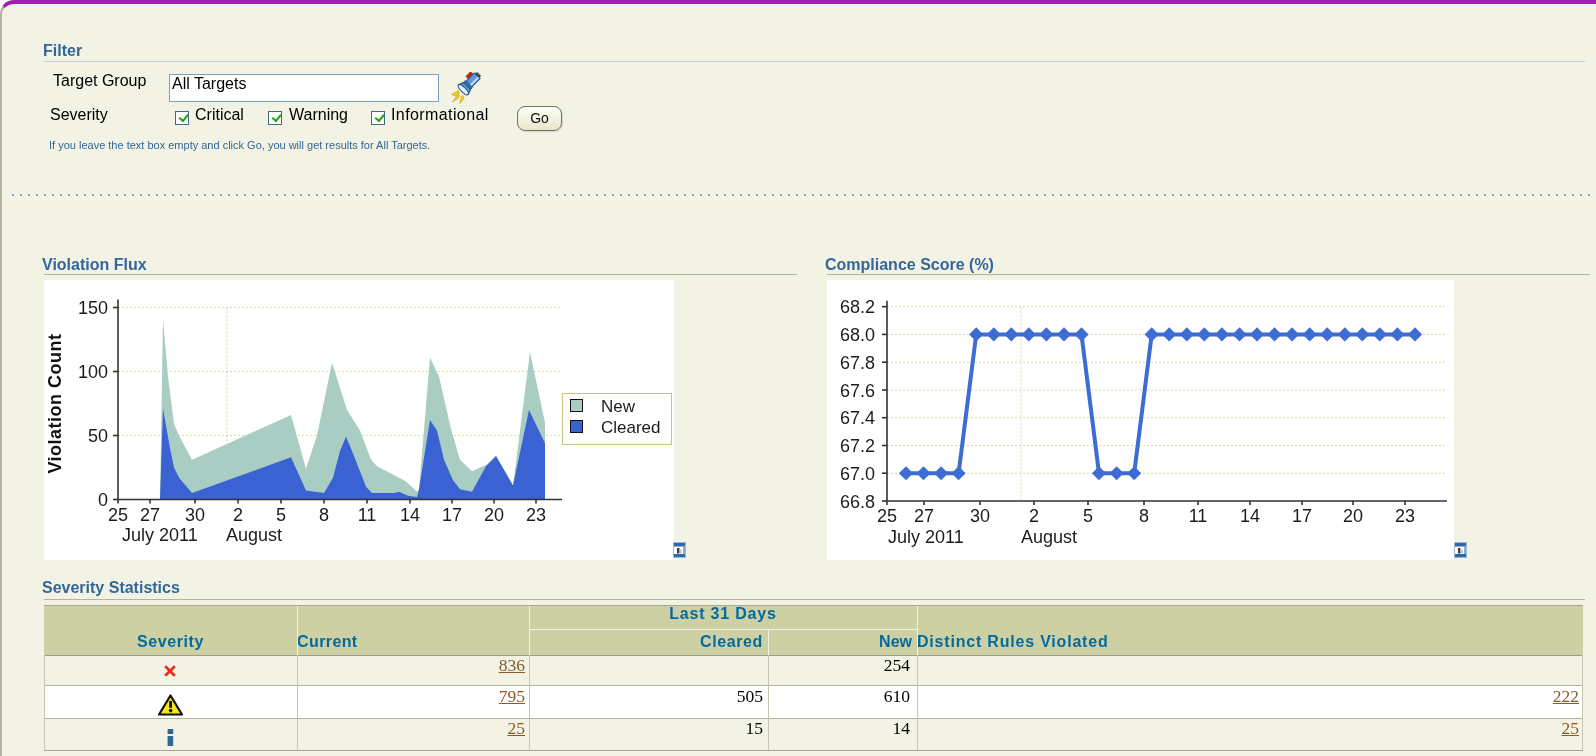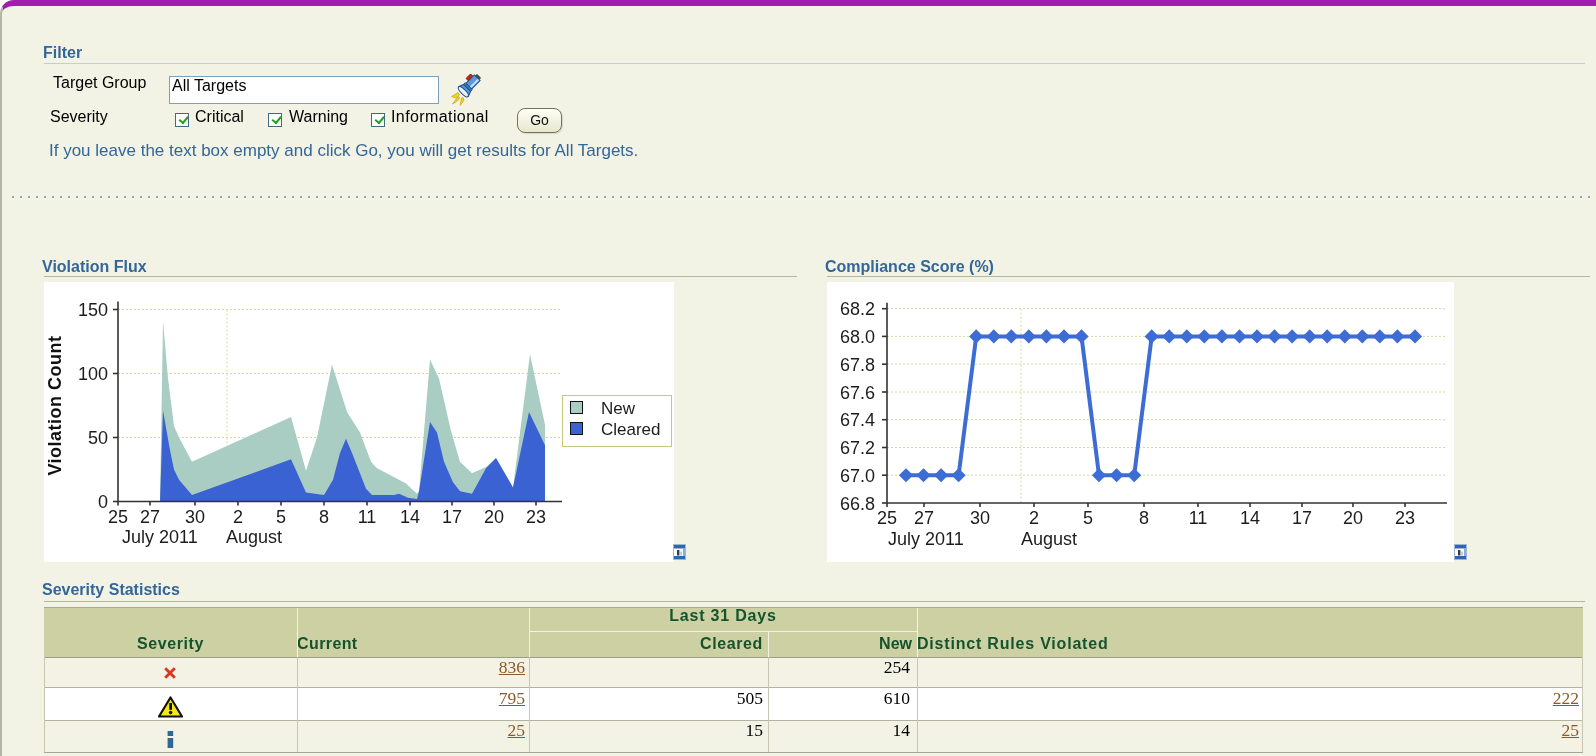--- a/index.html
+++ b/index.html
@@ -1,17 +1,17 @@
 <!DOCTYPE html>
 <html><head><meta charset="utf-8"><style>
 *{margin:0;padding:0;box-sizing:border-box}
 html,body{width:1596px;height:756px;background:#fff;overflow:hidden}
 body{font-family:"Liberation Sans",sans-serif}
 #page{position:absolute;left:0;top:0;width:1596px;height:756px;background:#f3f3e5;
-border-top:6px solid #a21caf;border-left:2px solid #b5b5a5;border-top-left-radius:14px}
+border-top:4px solid #a21caf;border-left:2px solid #b5b5a5;border-top-left-radius:14px}
 .abs{position:absolute}
 .sect{font-weight:bold;font-size:16px;color:#336699}
 .lb{font-size:16px;color:#000}
 .panel{position:absolute}
 a.tl{color:#8a5a2b;text-decoration:underline}
 </style></head><body>
 <div id="page">
 
  <div class="abs sect" style="left:41px;top:38px">Filter</div>
  <div class="abs" style="left:42px;top:57px;width:1541px;height:1px;background:#c2cdd8"></div>
@@ -33,21 +33,21 @@
 <path d="M10.5 24 L9 31.5 L13 26.5 L12 23.5 Z" fill="#f2cf2a" stroke="#c9a60f" stroke-width="0.7"></path>
 </svg>
  <div class="abs lb" style="left:48px;top:102px">Severity</div>
  <div class="abs cb" style="left:173px;top:107px"></div>
  <div class="abs lb" style="left:193px;top:102px">Critical</div>
  <div class="abs cb" style="left:266px;top:107px"></div>
  <div class="abs lb" style="left:287px;top:102px">Warning</div>
  <div class="abs cb" style="left:369px;top:107px"></div>
  <div class="abs lb" style="left:389px;top:102px;letter-spacing:0.4px">Informational</div>
  <div class="abs" style="left:515px;top:102px;width:45px;height:25px;border:1.5px solid #70755a;border-radius:8px;background:linear-gradient(#fefef6,#e7e7cf);box-shadow:1px 1px 1px rgba(0,0,0,0.12);text-align:center;font-size:14px;color:#111;line-height:22px">Go</div>
- <div class="abs" style="left:47px;top:135px;font-size:17px;color:#336699">If you leave the text box empty and click Go, you will get results for All Targets.</div>
+ <div class="abs" style="left:47px;top:135px;font-size:11px;color:#336699">If you leave the text box empty and click Go, you will get results for All Targets.</div>
 
  <div class="abs" style="left:10px;top:190px;width:1580px;height:2px;background:repeating-linear-gradient(to right,#8aa5c0 0,#8aa5c0 2px,transparent 2px,transparent 8px)"></div>
 
  <div class="abs sect" style="left:40px;top:252px">Violation&nbsp;Flux</div>
  <div class="abs" style="left:42px;top:270px;width:753px;height:1px;background:#b2b69a"></div>
  <svg class="panel" style="left:42px;top:276px" width="630" height="280" viewBox="0 0 630 280">
 <style>.grid{stroke:#d8d89c;stroke-width:1;stroke-dasharray:2,2;fill:none}
 .ax{stroke:#333333;stroke-width:1.6;fill:none}
 .xl{font:18px "Liberation Sans",sans-serif;fill:#1c1c1c}
 .ml{font:18px "Liberation Sans",sans-serif;fill:#1c1c1c}</style>
@@ -264,16 +264,16 @@
  <div class="abs num" style="left:766px;top:682px;width:142px">610</div>
  <div class="abs num" style="left:915px;top:682px;width:662px"><a class="tl">222</a></div>
  <div class="abs num" style="left:295px;top:714px;width:228px"><a class="tl">25</a></div>
  <div class="abs num" style="left:527px;top:714px;width:234px">15</div>
  <div class="abs num" style="left:766px;top:714px;width:142px">14</div>
  <div class="abs num" style="left:915px;top:714px;width:662px"><a class="tl">25</a></div>
 </div>
 <style>
 .cb{position:absolute;width:14px;height:14px;background:#fff;border:1px solid #44687d}
 .cb::after{content:"";position:absolute;left:2.5px;top:2px;width:7px;height:3.5px;border-left:2.2px solid #1ca21c;border-bottom:2.2px solid #1ca21c;transform:rotate(-50deg)}
-.hb{font-weight:bold;font-size:16px;color:#14532d}
+.hb{font-weight:bold;font-size:16px;color:#0369a1}
 .rb{left:42px;width:1539px;height:1px;background:#b3b3a0}
 .cbord{top:651px;width:1px;height:95px;background:#c6c6b2}
 .num{font:17.5px "Liberation Serif",serif;text-align:right;color:#000}
 </style>
 </body></html>

